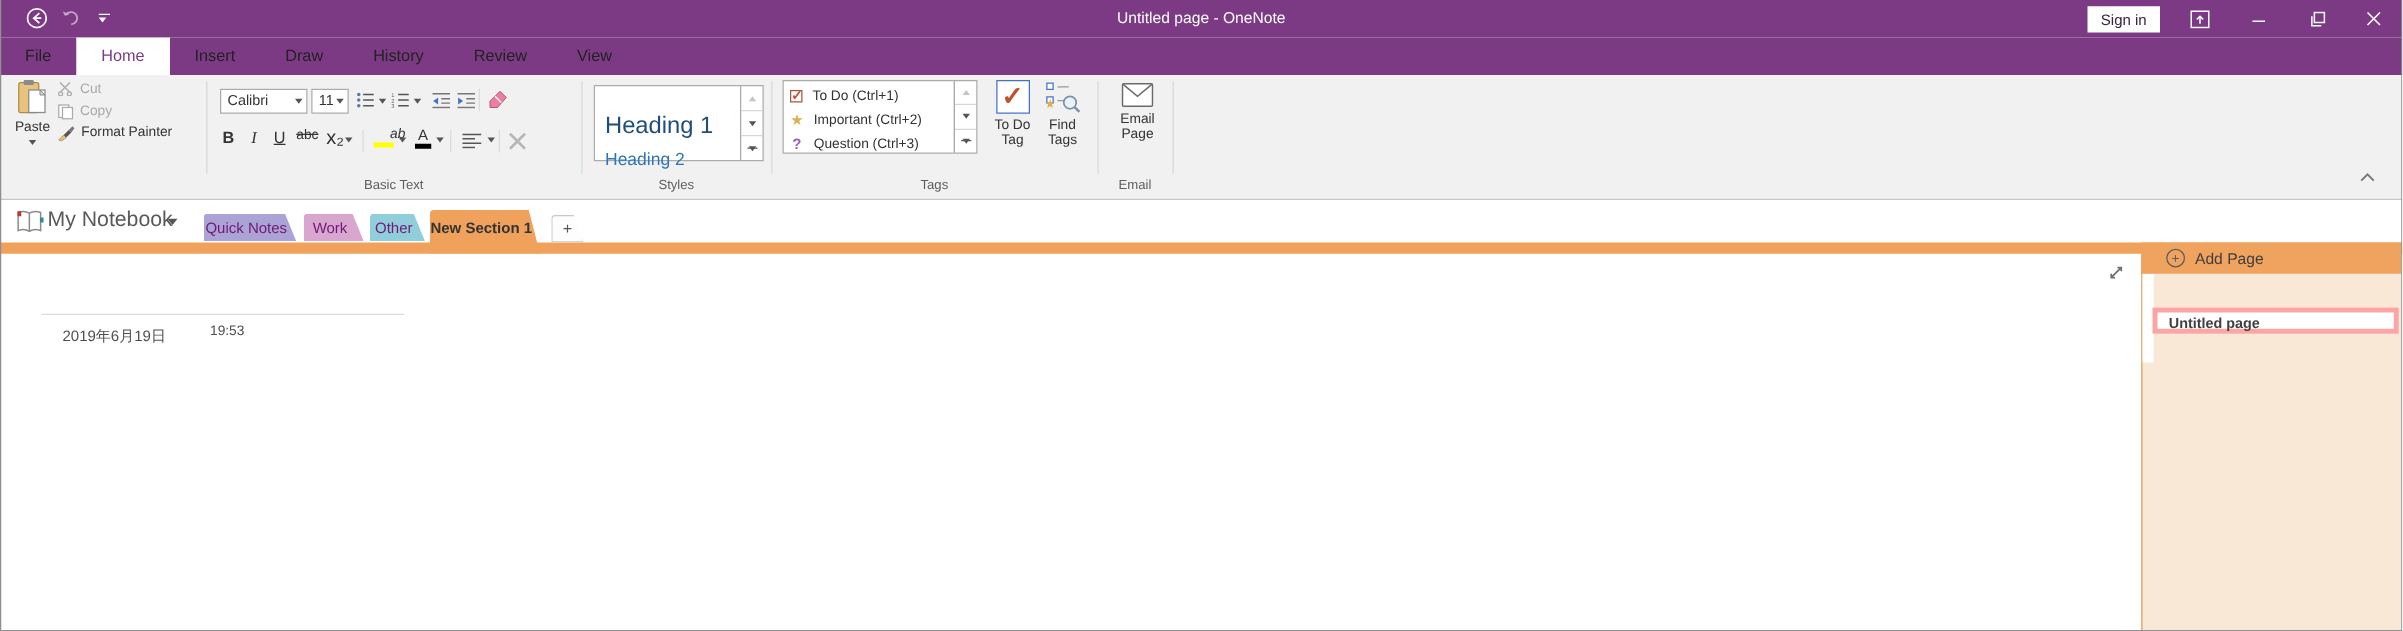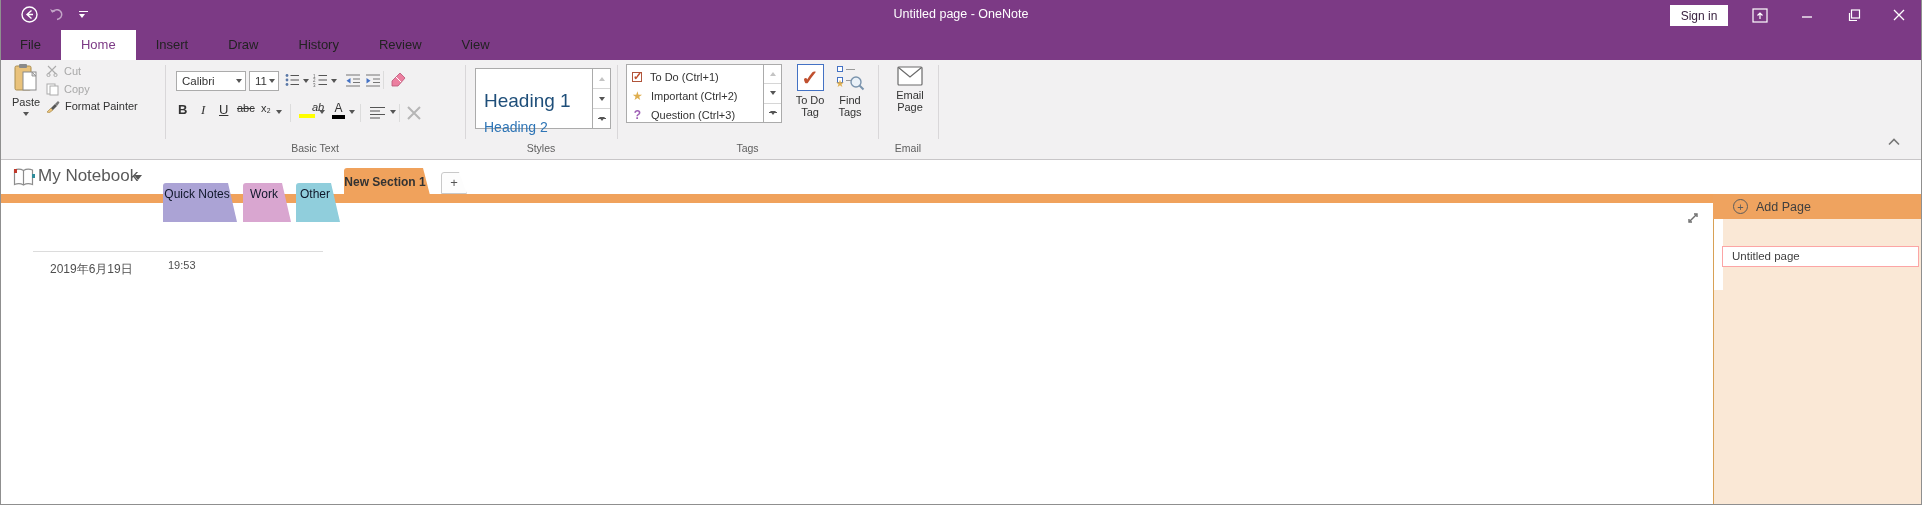--- a/index.html
+++ b/index.html
@@ -70,21 +70,21 @@
   .sq{position:absolute; width:6px; height:6px; border:1px solid #4472C4; background:#fff;}
   .dash{position:absolute; height:1px; background:#999;}
   .ft-star{position:absolute; left:-1px; bottom:1px; color:var(--c-star_gold); font-size:10px;}
   .collapse{position:absolute; left:1888px; top:78px;}
 
   
   .navbar{position:absolute; left:0; top:161px; width:100%; height:33px; background:#fff;}
   .nb-name{position:absolute; left:38px; top:5px; font-size:17px; color:#595959;}
   .nb-caret{position:absolute; left:134px; top:14px; border-top-color:#555; border-left-width:4px; border-right-width:4px; border-top-width:5px;}
   .sectabs{position:absolute; left:0; top:0; width:100%; height:505px; pointer-events:none;}
-  .sectab{position:absolute; top:183px; height:39px; line-height:23px; font-size:12px; color:#0f172a;
+  .sectab{position:absolute; top:171px; height:22px; line-height:23px; font-size:12px; color:#701a75;
           text-align:center; clip-path:polygon(0 0, calc(100% - 9px) 0, 100% 100%, 0 100%);
           border-radius:3px 0 0 0; padding-right:6px; pointer-events:auto;}
   .sectab.active{top:168px; height:35px; line-height:28px; font-weight:bold; color:#333;}
   .plustab{position:absolute; top:172px; height:22px; width:26px; background:#FDFDFD; border:1px solid #C9C9C9;
            clip-path:polygon(0 0, calc(100% - 8px) 0, 100% 100%, 0 100%); border-radius:3px 0 0 0;
            text-align:center; line-height:20px; font-size:13px; color:#555; pointer-events:auto;}
   .band{position:absolute; left:0; top:194px; width:100%; height:9px; background:var(--c-active_section);}
 
   
   .searchbox{position:absolute; left:1727px; top:167px; width:185px; height:21px; background:#fff;
@@ -101,21 +101,21 @@
   
   .panel{position:absolute; left:1713px; top:203px; width:208px; height:301px; background:var(--c-panel_bg);
          border-left:1px solid #D8A156;}
   .addpage{position:absolute; left:1713px; top:194px; width:208px; height:25px; background:var(--c-panel_header);
            display:flex; align-items:center; gap:8px; padding-left:20px; font-size:12.5px; color:#3F3F3F; z-index:5;}
   .plus-circle{width:15px; height:15px; border:1px solid #5C5C5C; border-radius:50%; display:flex;
                align-items:center; justify-content:center; font-size:11px; color:#5C5C5C; background:transparent;}
   .gutter{position:absolute; left:1714px; top:219px; width:9px; height:71px; background:#fff;}
   .pagelist{position:absolute; left:1722px; top:240px; width:197px;}
   .pageitem{height:21px; line-height:19px; padding-left:9px; font-size:11.5px; color:#3F3F3F; margin-top:6px;}
-  .pageitem.selected{background:#fff; border:1px solid #fca5a5;}
+  .pageitem.selected{background:#fff; border:4px solid #fca5a5;font-weight:bold;}
   svg{display:block;}
 </style>
 </head>
 <body>
 
 <div class="app">
   <div class="frame"></div>
 
   <div class="titlebar">
     <div class="qat-back">
@@ -263,21 +263,21 @@
       <svg width="17" height="15" viewBox="0 0 17 15">
           <path d="M2 14 L8 14 L15 6 L10 1 L2 9 Z" fill="#EC7FA0" stroke="#B95577" stroke-width="0.8"></path>
           <path d="M6 5 L11 10" stroke="#fff" stroke-width="1"></path>
         </svg>
     </div>
 
     <div class="fmtbtn" style="left:178px; font-weight:bold;">B</div>
     <div class="fmtbtn" style="left:201px; font-style:italic; font-family:'Liberation Serif',serif;">I</div>
     <div class="fmtbtn" style="left:219px; text-decoration:underline;">U</div>
     <div class="fmtbtn" style="left:237px; text-decoration:line-through; font-size:11px;">abc</div>
-    <div class="fmtbtn" style="left:261px; font-size:11px;">x₂</div>
+    <div class="fmtbtn" style="left:261px; font-size:16px;">x₂</div>
     <div class="caret minicaret" style="position:absolute; left:276px; top:50px;"></div>
     <div style="position:absolute; left:290px; top:44px; width:1px; height:18px; background:#DCDCDC;"></div>
     <div class="fmtbtn" style="left:299px; font-size:11px; flex-direction:column; line-height:11px;">
       <span style="font-style:italic;margin-left:13px;">ab</span>
       <span style="width:16px; height:4px; background:#FFFF00; margin-top:1px;"></span>
     </div>
     <div class="caret minicaret" style="position:absolute; left:319px; top:50px;"></div>
     <div class="fmtbtn" style="left:332px; font-size:12px; flex-direction:column; line-height:12px; align-items:center;">
       <span>A</span>
       <span style="width:13px; height:4px; background:#000; margin-top:1px;"></span>

